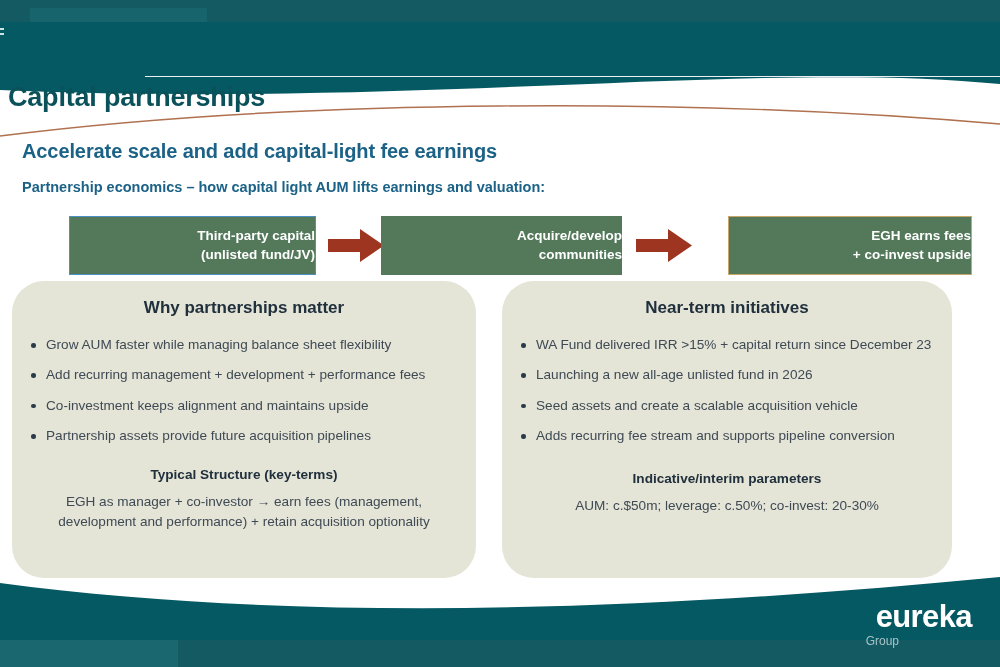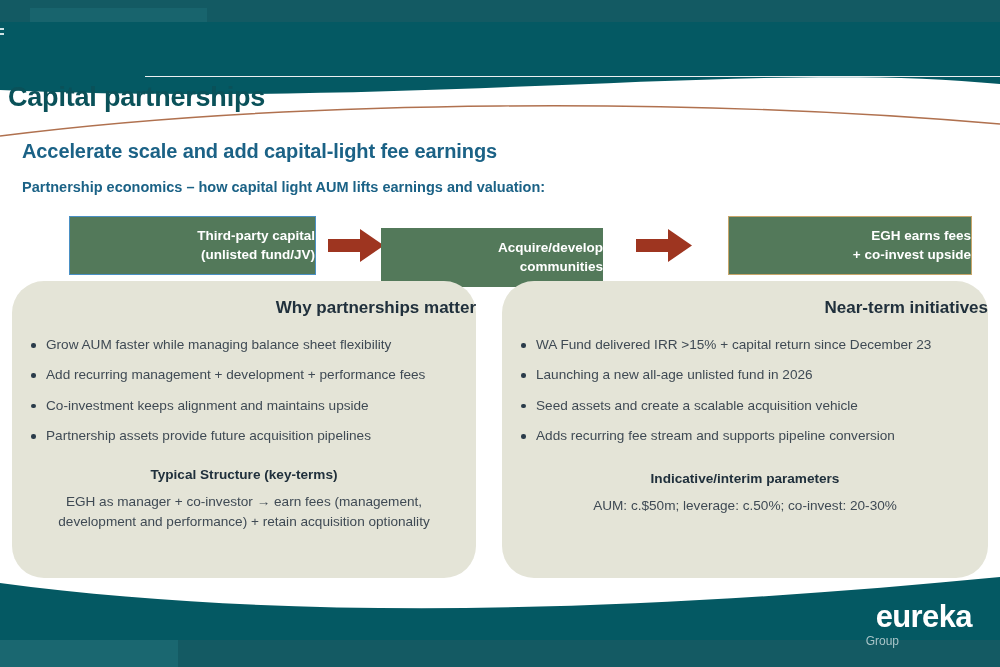--- a/index.html
+++ b/index.html
@@ -110,21 +110,21 @@
     flex-direction: column;
     align-items: flex-end;
     justify-content: center;
     text-align: center;
     font-size: 13.5px;
     font-weight: bold;
     line-height: 1.35;
     box-sizing: border-box;
   }
   .flow-box.b1 { left: 69px;  width: 247px; border: 1.5px solid #4a90c4; }
-  .flow-box.b2 { left: 381px; width: 222px; border: none; margin-top: 12px; }
+  .flow-box.b2 { left: 381px; width: 241px; border: none; }
   .flow-box.b3 { left: 728px; width: 244px; border: 1.5px solid #c8a66a; }
 
   .flow-arrow {
     position: absolute;
     top: 228px;
     width: 56px;
     height: 35px;
   }
   .flow-arrow.a1 { left: 328px; }
   .flow-arrow.a2 { left: 636px; }
@@ -132,24 +132,24 @@
   
   .panel {
     position: absolute;
     top: 281px;
     height: 297px;
     background: #e4e4d7;
     border-radius: 32px;
     box-sizing: border-box;
   }
   .panel.left  { left: 12px;  width: 464px; }
-  .panel.right { left: 502px; width: 486px; }
+  .panel.right { left: 502px; width: 450px; }
 
   .panel-title {
-    text-align: right;
+    text-align: center;
     font-size: 17px;
     font-weight: bold;
     color: #20303c;
     margin-top: 17px;
   }
 
   .bullets {
     list-style: none;
     margin: 18px 0 0 0;
     padding: 0 18px 0 34px;

